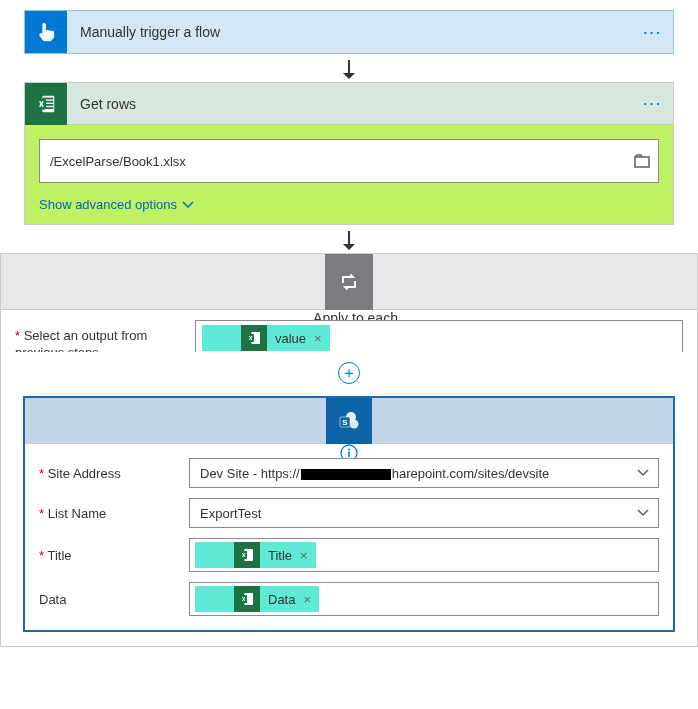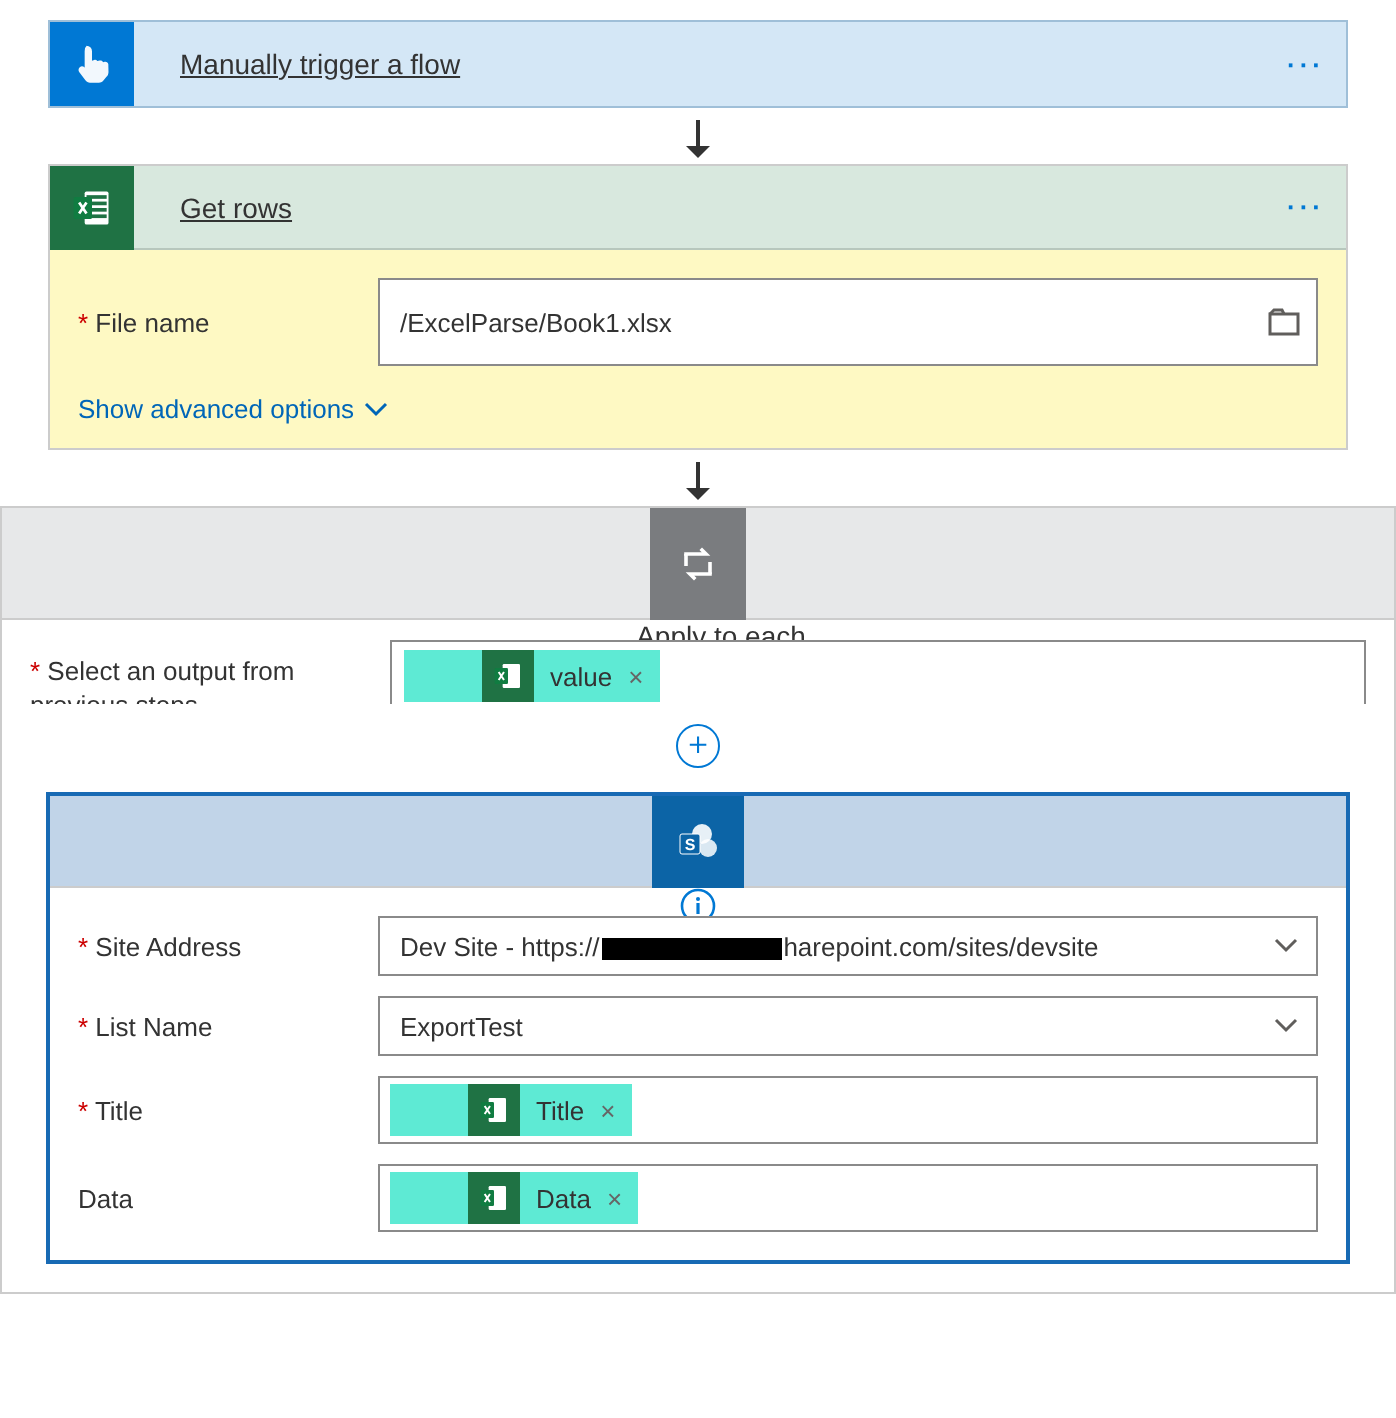--- a/index.html
+++ b/index.html
@@ -1,21 +1,21 @@
 <!DOCTYPE html>
 <html><head>
 <meta charset="utf-8">
 <style>
   * { box-sizing: border-box; font-family: "Segoe UI", Arial, sans-serif; }
   body { margin: 0; background: #fff; font-size: 13px; color: #333; width: 698px; }
 
-  .card { border: 1px solid #ccc; background: #fef9c3; }
+  .card { border: 1px solid #ccc; background: #bef264; }
   .card-header { display: flex; align-items: center; height: 42px; }
   .icon-box { width: 42px; height: 42px; display: flex; align-items: center; justify-content: center; flex-shrink: 0; }
-  .header-title { flex: 1; padding-left: 23px; font-size: 14px; text-decoration: underline; }
+  .header-title { flex: 1; padding-left: 13px; font-size: 14px; }
   .header-menu { width: 40px; display: flex; align-items: center; justify-content: center; color: #0078d4; font-weight: bold; letter-spacing: 2px; cursor: pointer; }
 
   
   .card1 { margin: 10px 24px 0 24px; background: #d4e7f6; border: 1px solid #9fbfd8; }
   .card1 .icon-box { background: #0078d4; }
 
   
   .arrow-wrap { display:flex; justify-content:center; padding:6px 0 4px 0; }
   .arrow-line { width:2px; height:18px; background:#333; position:relative; }
   .arrow-line::after { content:""; position:absolute; bottom:-1px; left:50%; transform:translateX(-50%); border:6px solid transparent; border-top-color:#333; border-bottom:none; }
@@ -93,21 +93,20 @@
           <rect x="9" y="15.5" width="11" height="2" fill="#1f7244"></rect>
           <rect x="2" y="6" width="10" height="12" fill="#107c41" rx="1"></rect>
           <path d="M5 9l4 6M9 9l-4 6" stroke="#fff" stroke-width="1.5"></path>
         </svg>
     </div>
     <div class="header-title">Get rows</div>
     <div class="header-menu">···</div>
   </div>
   <div class="card-body">
     <div class="row">
-      <div class="label req">File name</div>
       <div class="field">
         <span>/ExcelParse/Book1.xlsx</span>
         <span class="chev">
           <svg width="16" height="14" viewBox="0 0 16 14">
               <rect x="1" y="3" width="14" height="10" class="chev-svg"></rect>
               <path d="M1 3 L3 1 L7 1 L8 3" class="chev-svg"></path>
             </svg>
         </span>
       </div>
     </div>

